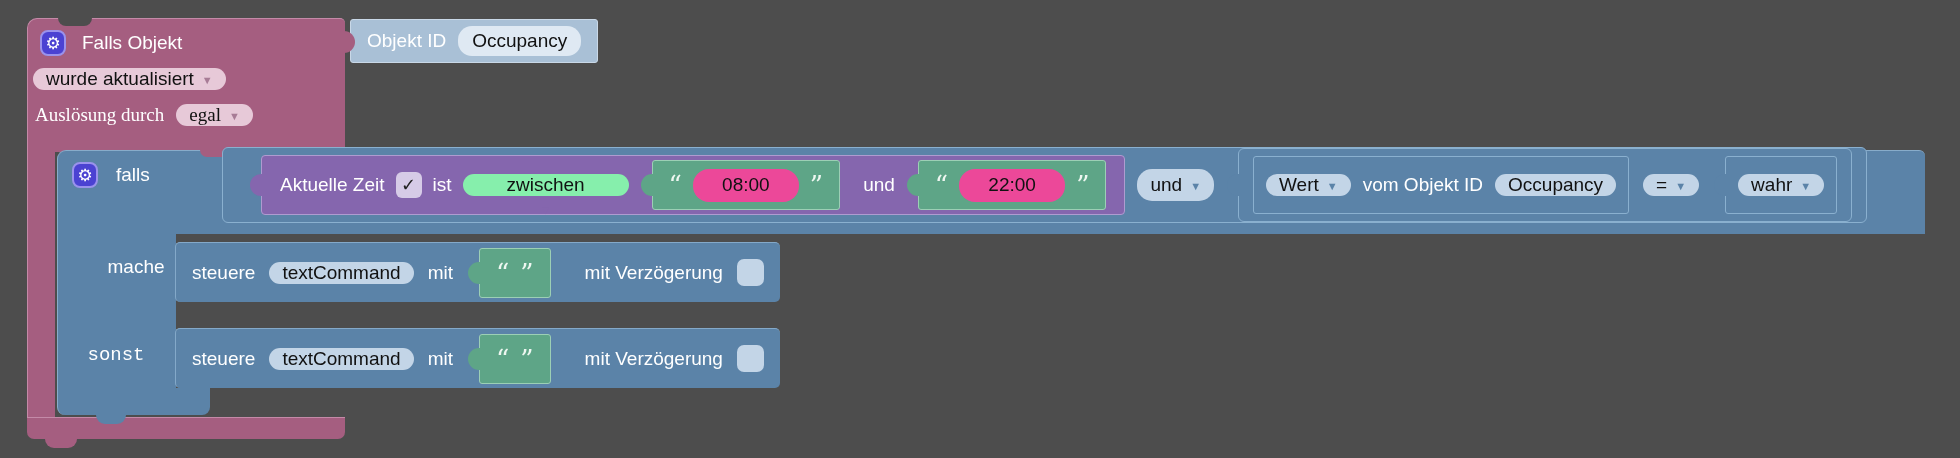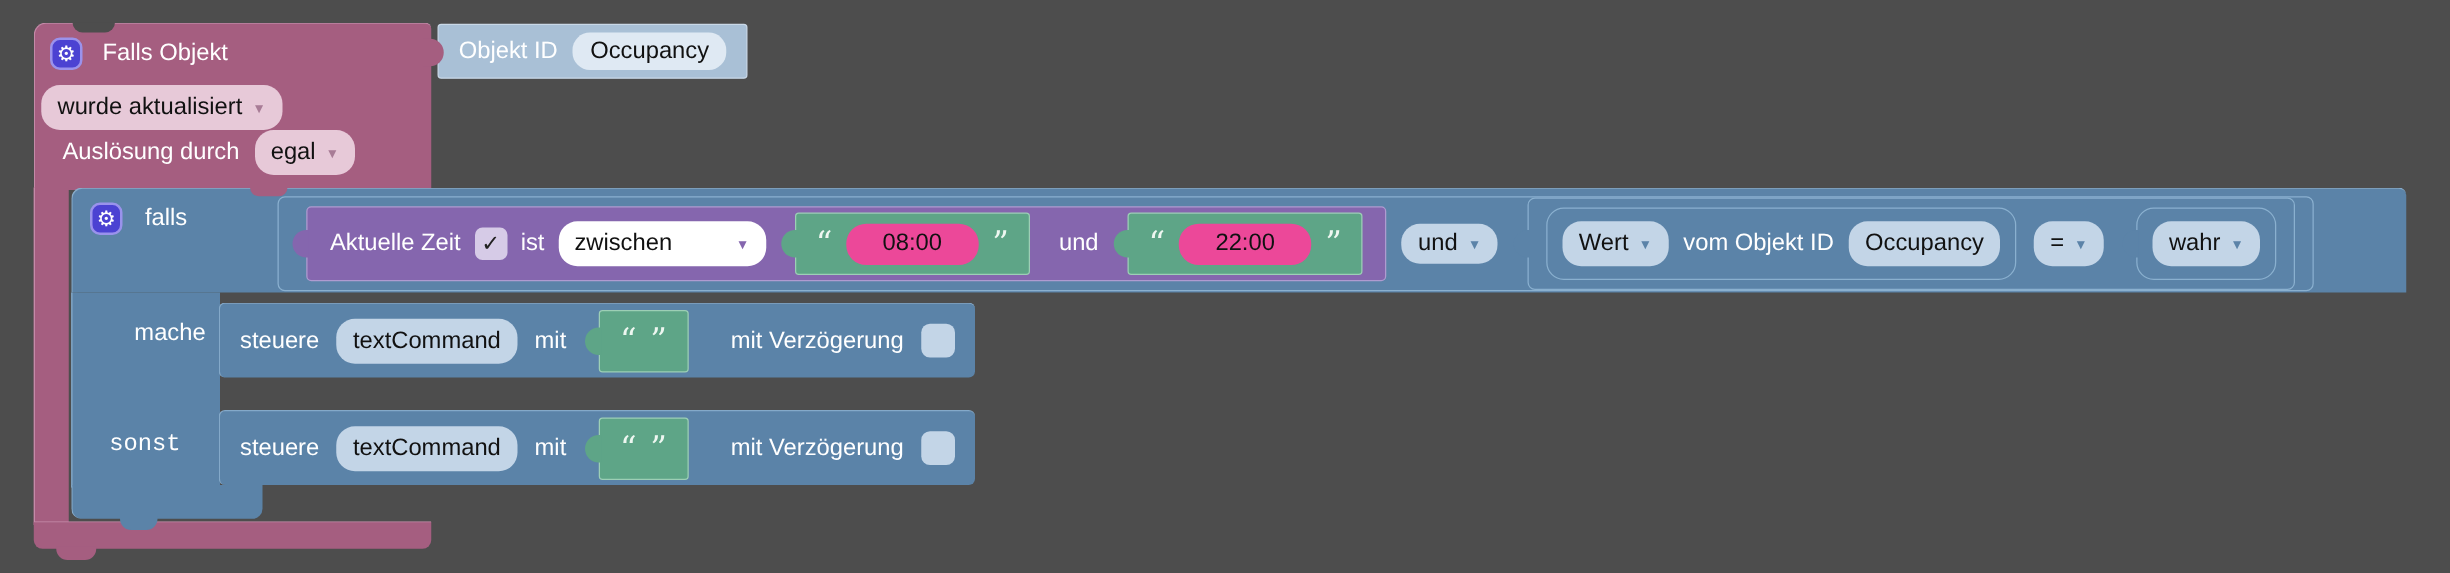--- a/index.html
+++ b/index.html
@@ -6,21 +6,21 @@
   body{
     width:1960px;height:458px;background:#4d4d4d;position:relative;overflow:hidden;
     font-family:"Liberation Sans",sans-serif;font-size:19px;color:#fff;
   }
   .abs{position:absolute;}
   .row{display:inline-flex;align-items:center;}
   .lbl{color:#fff;white-space:nowrap;}
 
   
   .blk{box-sizing:border-box;}
-  .pill{display:inline-flex;align-items:center;justify-content:center;height:36px;
+  .pill{display:inline-flex;align-items:center;justify-content:center;height:22px;
         border-radius:15px;padding:0 13px;color:#111;white-space:nowrap;gap:8px;}
   .dd-arrow{font-size:11px;line-height:1;transform:translateY(1px);}
   .tabL{position:absolute;left:-12px;top:50%;margin-top:-11px;width:13px;height:22px;
         border-radius:11px 0 0 11px;}
   .gear{display:inline-flex;align-items:center;justify-content:center;width:26px;height:26px;
         background:#4b42d2;border:2px solid #9a92ec;border-radius:8px;color:#fff;
         font-size:17px;box-sizing:border-box;}
   .cb{display:inline-flex;align-items:center;justify-content:center;border-radius:7px;}
   .quote{font-size:26px;line-height:0;color:#eef7f1;font-family:"DejaVu Serif",serif;}
 
@@ -52,28 +52,28 @@
   .if-spine{left:57px;top:234px;width:118px;height:156px;border-left:1px solid #88acca;}
   .if-foot{left:57px;top:388px;width:152px;height:27px;border-radius:0 0 8px 8px;
            border-left:1px solid #88acca;}
   .if-tab{left:96px;top:413px;width:30px;height:11px;border-radius:0 0 9px 9px;z-index:2;}
   .falls-head{left:72px;top:162px;gap:18px;}
   .spine-lbl{left:57px;width:118px;text-align:center;}
   .bl-pill{background:#c3d5e7;}
   .bl-pill .dd-arrow{color:#5b83a8;}
   .bl-cb{width:27px;height:27px;background:#c3d5e7;}
 
-  .logic{left:222px;top:157px;height:76px;border-radius:6px;padding:0 14px 0 22px;gap:12px;z-index:1;}
+  .logic{left:222px;top:147px;height:76px;border-radius:6px;padding:0 14px 0 38px;gap:12px;z-index:1;}
   .cmpblk{position:relative;height:72px;border-radius:6px;padding:0 14px;gap:14px;display:inline-flex;align-items:center;}
-  .cmp-inner{position:relative;height:56px;border-radius:14px;padding:0 12px;gap:12px;display:inline-flex;align-items:center;}
+  .cmp-inner{position:relative;height:56px;border-radius:3px;padding:0 12px;gap:12px;display:inline-flex;align-items:center;}
 
   
   .timeblk{position:relative;height:58px;background:#8566ae;border:1px solid #af9bd0;
            border-radius:4px;display:inline-flex;align-items:center;padding:0 18px;gap:11px;}
-  .pu-pill{background:#ffffff;}
+  .pu-pill{background:#86efac;flex-direction:column;}
   .pu-pill .dd-arrow{color:#8566ae;}
   .pu-cb{width:26px;height:26px;background:#d6cbe7;color:#222;font-size:18px;border-radius:6px;}
 
   
   .strblk{position:relative;height:48px;background:#5ea587;border:1px solid #9ccfb5;
           border-radius:3px;display:inline-flex;align-items:center;padding:0 16px;gap:11px;}
   .strblk .field{background:#ec4899;height:33px;border-radius:16px;display:inline-flex;
                  align-items:center;padding:0 18px;color:#111;white-space:nowrap;}
   .str-tab{background:#5ea587;}
 
@@ -100,21 +100,21 @@
   <span class="lbl">Falls Objekt</span>
 </div>
 
 <div class="abs" style="left:33px;top:68px;">
   <span class="pill pk-pill">
     <span>wurde aktualisiert</span>
     <span class="dd-arrow">▼</span>
   </span>
 </div>
 
-<div class="abs row" style="left:50px;top:104px;gap:12px;">
+<div class="abs row" style="left:35px;top:104px;gap:12px;font-family:Liberation Serif, serif;">
   <span class="lbl">Auslösung durch</span>
   <span class="pill pk-pill">
     <span>egal</span>
     <span class="dd-arrow">▼</span>
   </span>
 </div>
 
 <div class="abs row blk objblk">
   <span class="lbl">Objekt ID</span>
   <span class="field">Occupancy</span>

